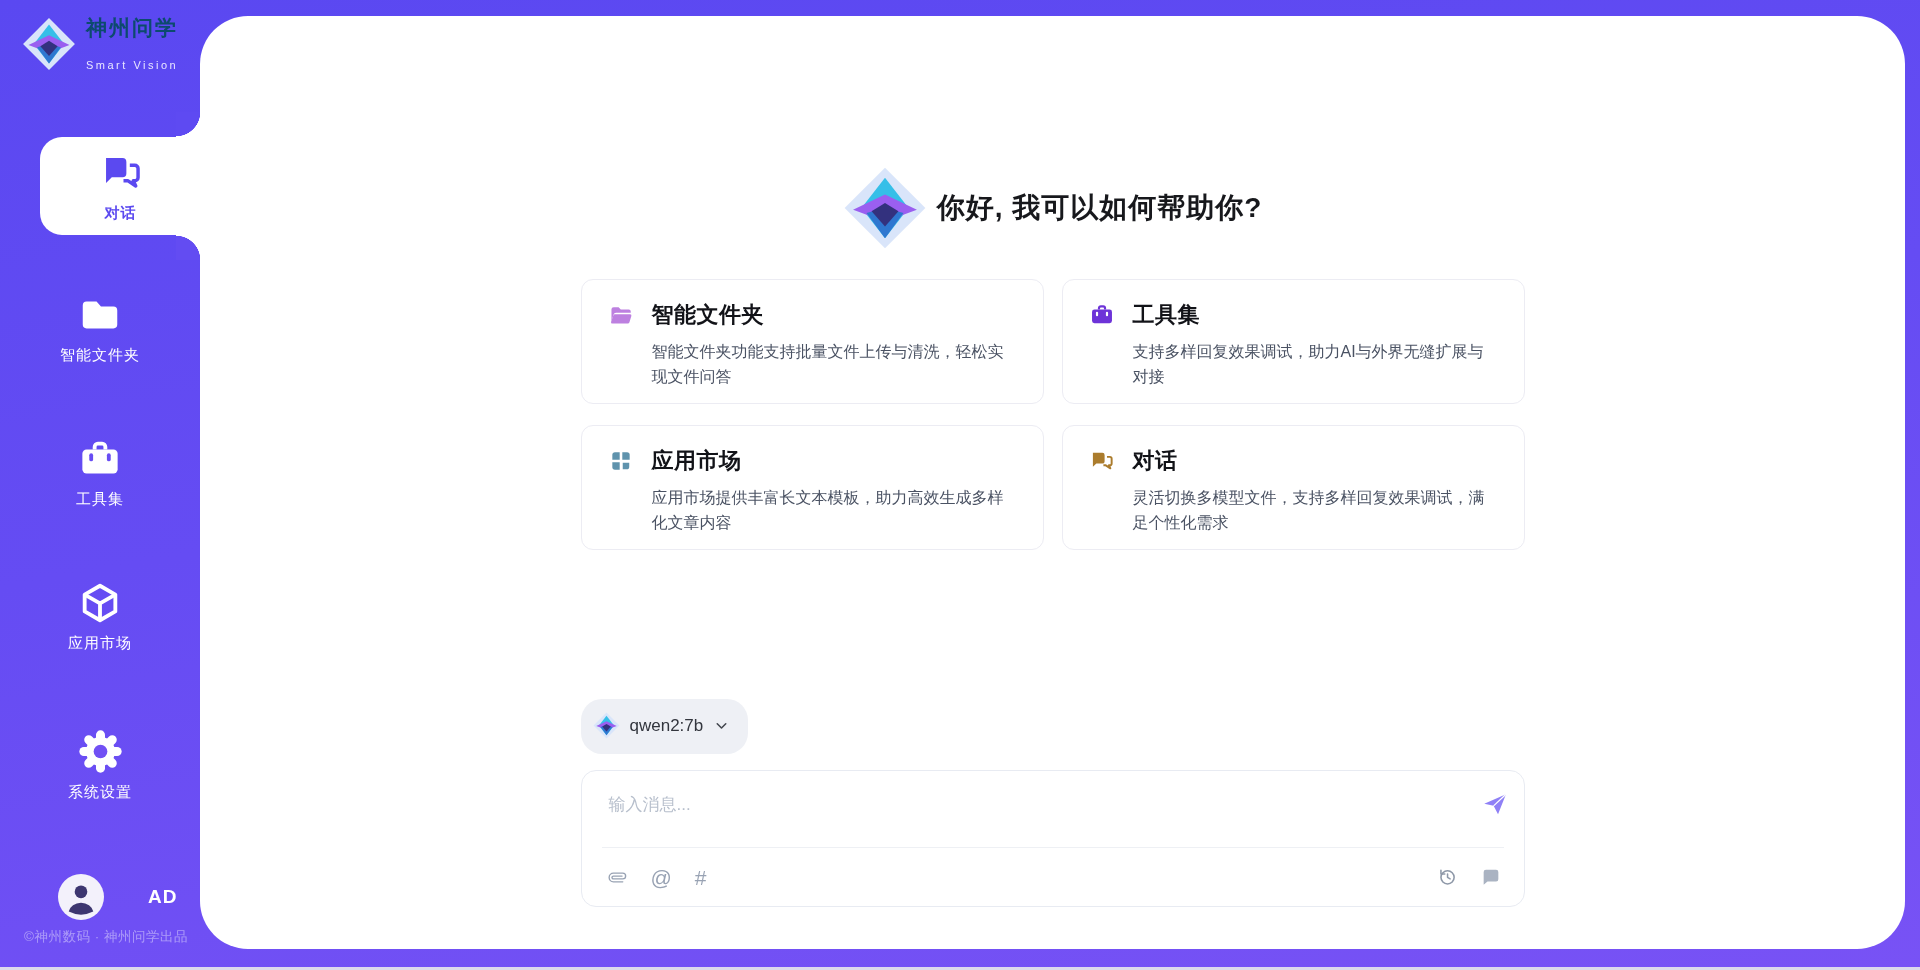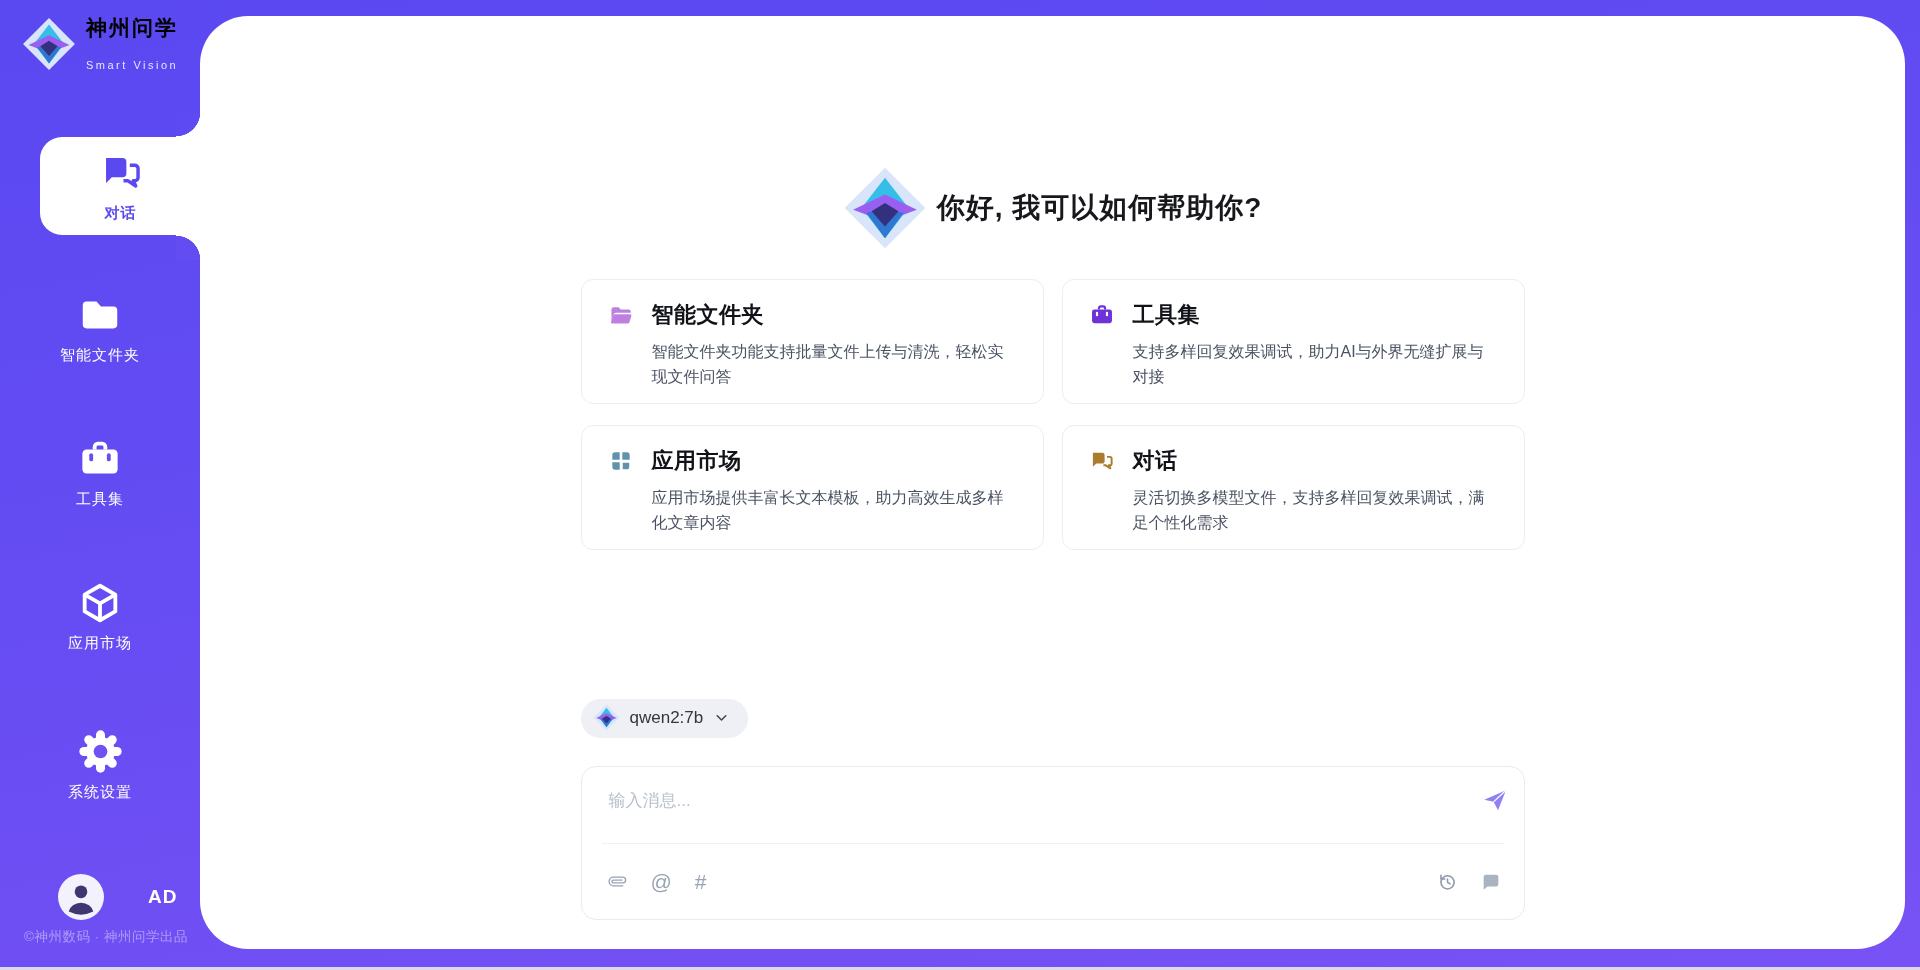--- a/index.html
+++ b/index.html
@@ -13,21 +13,21 @@
   .main-panel{
     position:absolute; left:200px; top:16px; right:15px; bottom:21px;
     background:#ffffff; border-radius:48px;
   }
   .bottom-edge{ position:absolute; left:0; right:0; bottom:0; height:3px; background:#dcd9ec; }
 
   
   .sidebar{ position:absolute; left:0; top:0; width:200px; height:100%; }
   .logo-block{ position:absolute; left:22px; top:16px; display:flex; align-items:center; gap:10px; }
   .logo-block svg{ width:54px; height:54px; }
-  .brand-name{ color:#000000; font-size:21px; font-weight:700; letter-spacing:2px; line-height:1.1; }
+  .brand-name{ color:#0c4a6e; font-size:21px; font-weight:700; letter-spacing:2px; line-height:1.1; }
   .brand-sub{ color:#e9e6ff; font-size:11px; letter-spacing:2.5px; margin-top:20px; }
 
   .active-tab{
     position:absolute; left:40px; top:137px; width:161px; height:98px;
     background:#fff; border-radius:22px 0 0 22px;
   }
   .scoop-top{ position:absolute; left:176px; top:112px; width:25px; height:25px;
     background:radial-gradient(circle at 0 0,#5e4af2 24px,#fff 24.5px); }
   .scoop-bottom{ position:absolute; left:176px; top:235px; width:25px; height:25px;
     background:radial-gradient(circle at 0 100%,#634cf2 24px,#fff 24.5px); }
@@ -61,28 +61,28 @@
     height:125px; background:#fff; border:1px solid #ececf3; border-radius:12px;
     padding:20px 24px 0 26px; cursor:pointer;
   }
   .card-head{ display:flex; align-items:center; gap:18px; }
   .card-head svg{ width:26px; height:26px; flex:0 0 auto; }
   .card-title{ font-size:22px; font-weight:700; color:#121318; letter-spacing:.5px; }
   .card-desc{ margin-top:9px; padding-left:44px; font-size:16px; line-height:25px; color:#4a5263; }
 
   .model-pill{
     margin-top:149px; display:inline-flex; align-items:center; gap:10px;
-    height:39px; padding:0 18px 2px 12px; background:#eef0f5; border-radius:21px; cursor:pointer;
+    height:55px; padding:0 18px 2px 12px; background:#eef0f5; border-radius:21px; cursor:pointer;
   }
   .model-pill svg.logo{ width:27px; height:27px; }
   .model-name{ font-size:17px; color:#33363e; }
   .model-pill svg.chev{ width:17px; height:17px; }
 
   .composer{
-    margin-top:28px; width:944px; height:154px; background:#fff;
+    margin-top:16px; width:944px; height:137px; background:#fff;
     border:1.5px solid #e8ebf2; border-radius:15px; position:relative;
   }
   .composer textarea{
     width:100%; height:70px; border:none; outline:none; resize:none; background:transparent;
     padding:22px 70px 0 27px; font-family:inherit; font-size:17px; color:#2b2f38;
   }
   .composer textarea::placeholder{ color:#b7bfcc; }
   .send-btn{ position:absolute; top:19px; right:15px; width:28px; height:28px; cursor:pointer; }
   .composer-divider{ position:absolute; left:20px; right:20px; top:76px; height:1px; background:#eef0f4; }
   .composer-toolbar{

